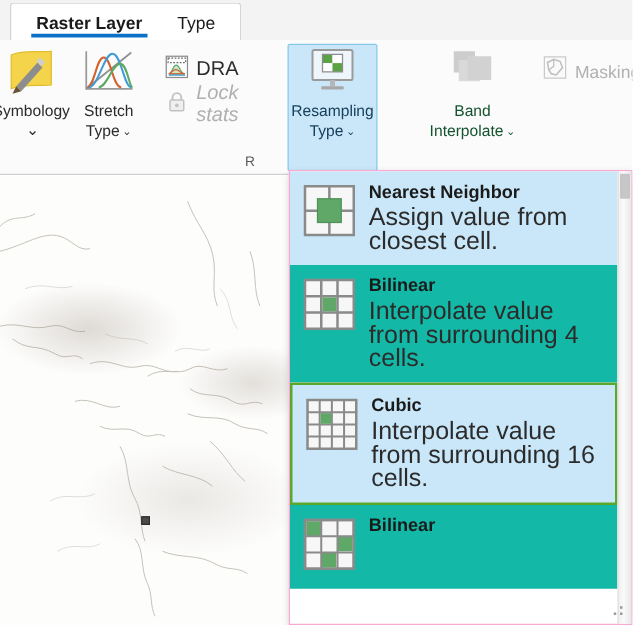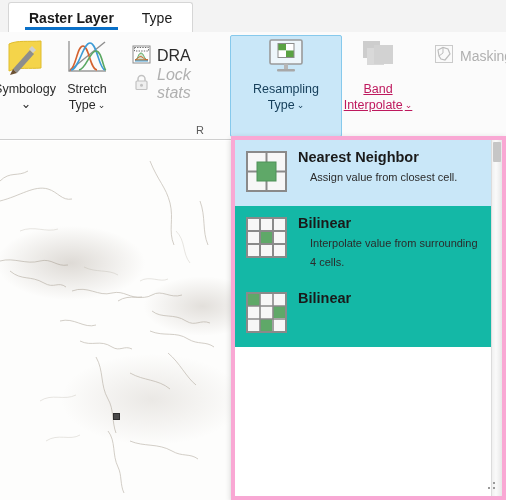--- a/index.html
+++ b/index.html
@@ -48,38 +48,38 @@
     position: absolute; display: flex; flex-direction: column;
     align-items: center; width: 78px; top: 4px;
   }
   .bigbtn .icon-wrap {
     height: 44px; display: flex; align-items: center; justify-content: center;
   }
   .bigbtn .lbl {
     font-size: 12.5px; color: #2b2b2b; text-align: center; line-height: 14px;
     margin-top: 2px;
   }
-  .bigbtn.disabled .lbl { color: #be185d; text-decoration: underline; }
+  .bigbtn.disabled .lbl { color: #14532d; }
   .chev { font-size: 9px; margin-left: 2px; position: relative; top: -1px; }
 
   
   #btn-symbology { left: -18px; width: 86px; }
   
   #btn-stretch { left: 48px; }
   
   .smallstack { position: absolute; left: 130px; top: 10px; width: 96px; }
   .smallbtn {
     display: flex; align-items: center; gap: 6px; height: 28px;
     font-size: 16px; color: #2b2b2b; padding-left: 2px;
   }
   .smallbtn.disabled { color: #b0b0b0; font-style: italic; }
 
   
   #btn-resampling {
-    left: 230px; width: 112px; top: 3px;
+    left: 230px; width: 72px; top: 3px;
     background: #c9e7f8; border: 1px solid #86c9ec; border-radius: 2px;
     padding-bottom: 2px; height: 102px;
   }
   #btn-resampling .lbl { color: #17405c; }
 
   
   #btn-band { left: 328px; width: 100px; }
   
   .maskrow { position: absolute; left: 434px; top: 12px; display: flex; align-items: center; gap: 6px; }
   .maskrow .mlbl { font-size: 14px; color: #b0b0b0; white-space: nowrap; }
@@ -104,37 +104,37 @@
   .map svg { position: absolute; left: 0; top: 0; }
   .marker {
     position: absolute; left: 113px; top: 272px; width: 7px; height: 7px;
     background: #4a4a4a; border: 1px solid #2e2e2e;
   }
 
   
   .dropdown {
     position: absolute; left: 231px; top: 136px; width: 275px; height: 364px;
     background: #ffffff;
-    border: 4px solid #f9a8d4;
+    border: 1px solid #f9a8d4;
     box-shadow: 0 2px 6px rgba(0,0,0,.18);
   }
   .ddlist { position: absolute; left: 0; top: 0; right: 11px; bottom: 0; overflow: hidden; }
   .dditem {
     display: flex; gap: 10px; padding: 8px 10px 9px 10px;
     background: #14b8a6;
   }
   .dditem.highlight { background: #c9e7f8; }
   .dditem.selected {
     background: #c9e7f8;
     border: 2px solid #5aa82b;
   }
   .ddicon { flex: 0 0 auto; padding-top: 2px; }
   .ddtext { flex: 1 1 auto; min-width: 0; }
   .ddtitle { font-size: 14.5px; font-weight: bold; color: #1a1a1a; line-height: 18px; }
-  .dddesc { font-size: 11px; color: #2b2b2b; line-height: 19px; margin-top: 2px; margin-left: 12px; }
+  .dddesc { font-size: 20px; color: #2b2b2b; line-height: 19px; margin-top: 2px; }
 
   .ddscroll {
     position: absolute; right: 0; top: 0; width: 11px; bottom: 0;
     background: linear-gradient(to right,#f0f0f0,#fafafa 40%,#e7e7e7);
     border-left: 1px solid #dcdcdc;
   }
   .ddthumb {
     position: absolute; left: 1px; right: 1px; top: 2px; height: 20px;
     background: #c6c6c6; border-radius: 1px;
   }
@@ -328,20 +328,38 @@
             <line x1="2" y1="28" x2="41" y2="28" stroke="#8a8a8a" stroke-width="2"></line>
             <rect x="16" y="16" width="11" height="11" fill="#5fa868"></rect>
           </svg>
         </div>
         <div class="ddtext">
           <div class="ddtitle">Bilinear</div>
           <div class="dddesc">Interpolate value from surrounding 4 cells.</div>
         </div>
       </div>
 
+      <div class="dditem selected">
+        <div class="ddicon">
+          <svg width="43" height="43" viewBox="0 0 43 43">
+            <rect x="2" y="2" width="39" height="39" fill="#f7f7f7" stroke="#8a8a8a" stroke-width="2"></rect>
+            <line x1="11.75" y1="2" x2="11.75" y2="41" stroke="#8a8a8a" stroke-width="1.6"></line>
+            <line x1="21.5" y1="2" x2="21.5" y2="41" stroke="#8a8a8a" stroke-width="1.6"></line>
+            <line x1="31.25" y1="2" x2="31.25" y2="41" stroke="#8a8a8a" stroke-width="1.6"></line>
+            <line x1="2" y1="11.75" x2="41" y2="11.75" stroke="#8a8a8a" stroke-width="1.6"></line>
+            <line x1="2" y1="21.5" x2="41" y2="21.5" stroke="#8a8a8a" stroke-width="1.6"></line>
+            <line x1="2" y1="31.25" x2="41" y2="31.25" stroke="#8a8a8a" stroke-width="1.6"></line>
+            <rect x="12.5" y="12.5" width="8.5" height="8.5" fill="#5fa868"></rect>
+          </svg>
+        </div>
+        <div class="ddtext">
+          <div class="ddtitle">Cubic</div>
+          <div class="dddesc">Interpolate value from surrounding 16 cells.</div>
+        </div>
+      </div>
 
       <div class="dditem">
         <div class="ddicon">
           <svg width="43" height="43" viewBox="0 0 43 43">
             <rect x="2" y="2" width="39" height="39" fill="#f7f7f7" stroke="#8a8a8a" stroke-width="2"></rect>
             <rect x="3" y="3" width="12" height="12" fill="#5fa868"></rect>
             <rect x="28" y="15" width="12" height="12" fill="#5fa868"></rect>
             <rect x="15" y="28" width="12" height="12" fill="#5fa868"></rect>
             <line x1="15" y1="2" x2="15" y2="41" stroke="#8a8a8a" stroke-width="1.6"></line>
             <line x1="28" y1="2" x2="28" y2="41" stroke="#8a8a8a" stroke-width="1.6"></line>

